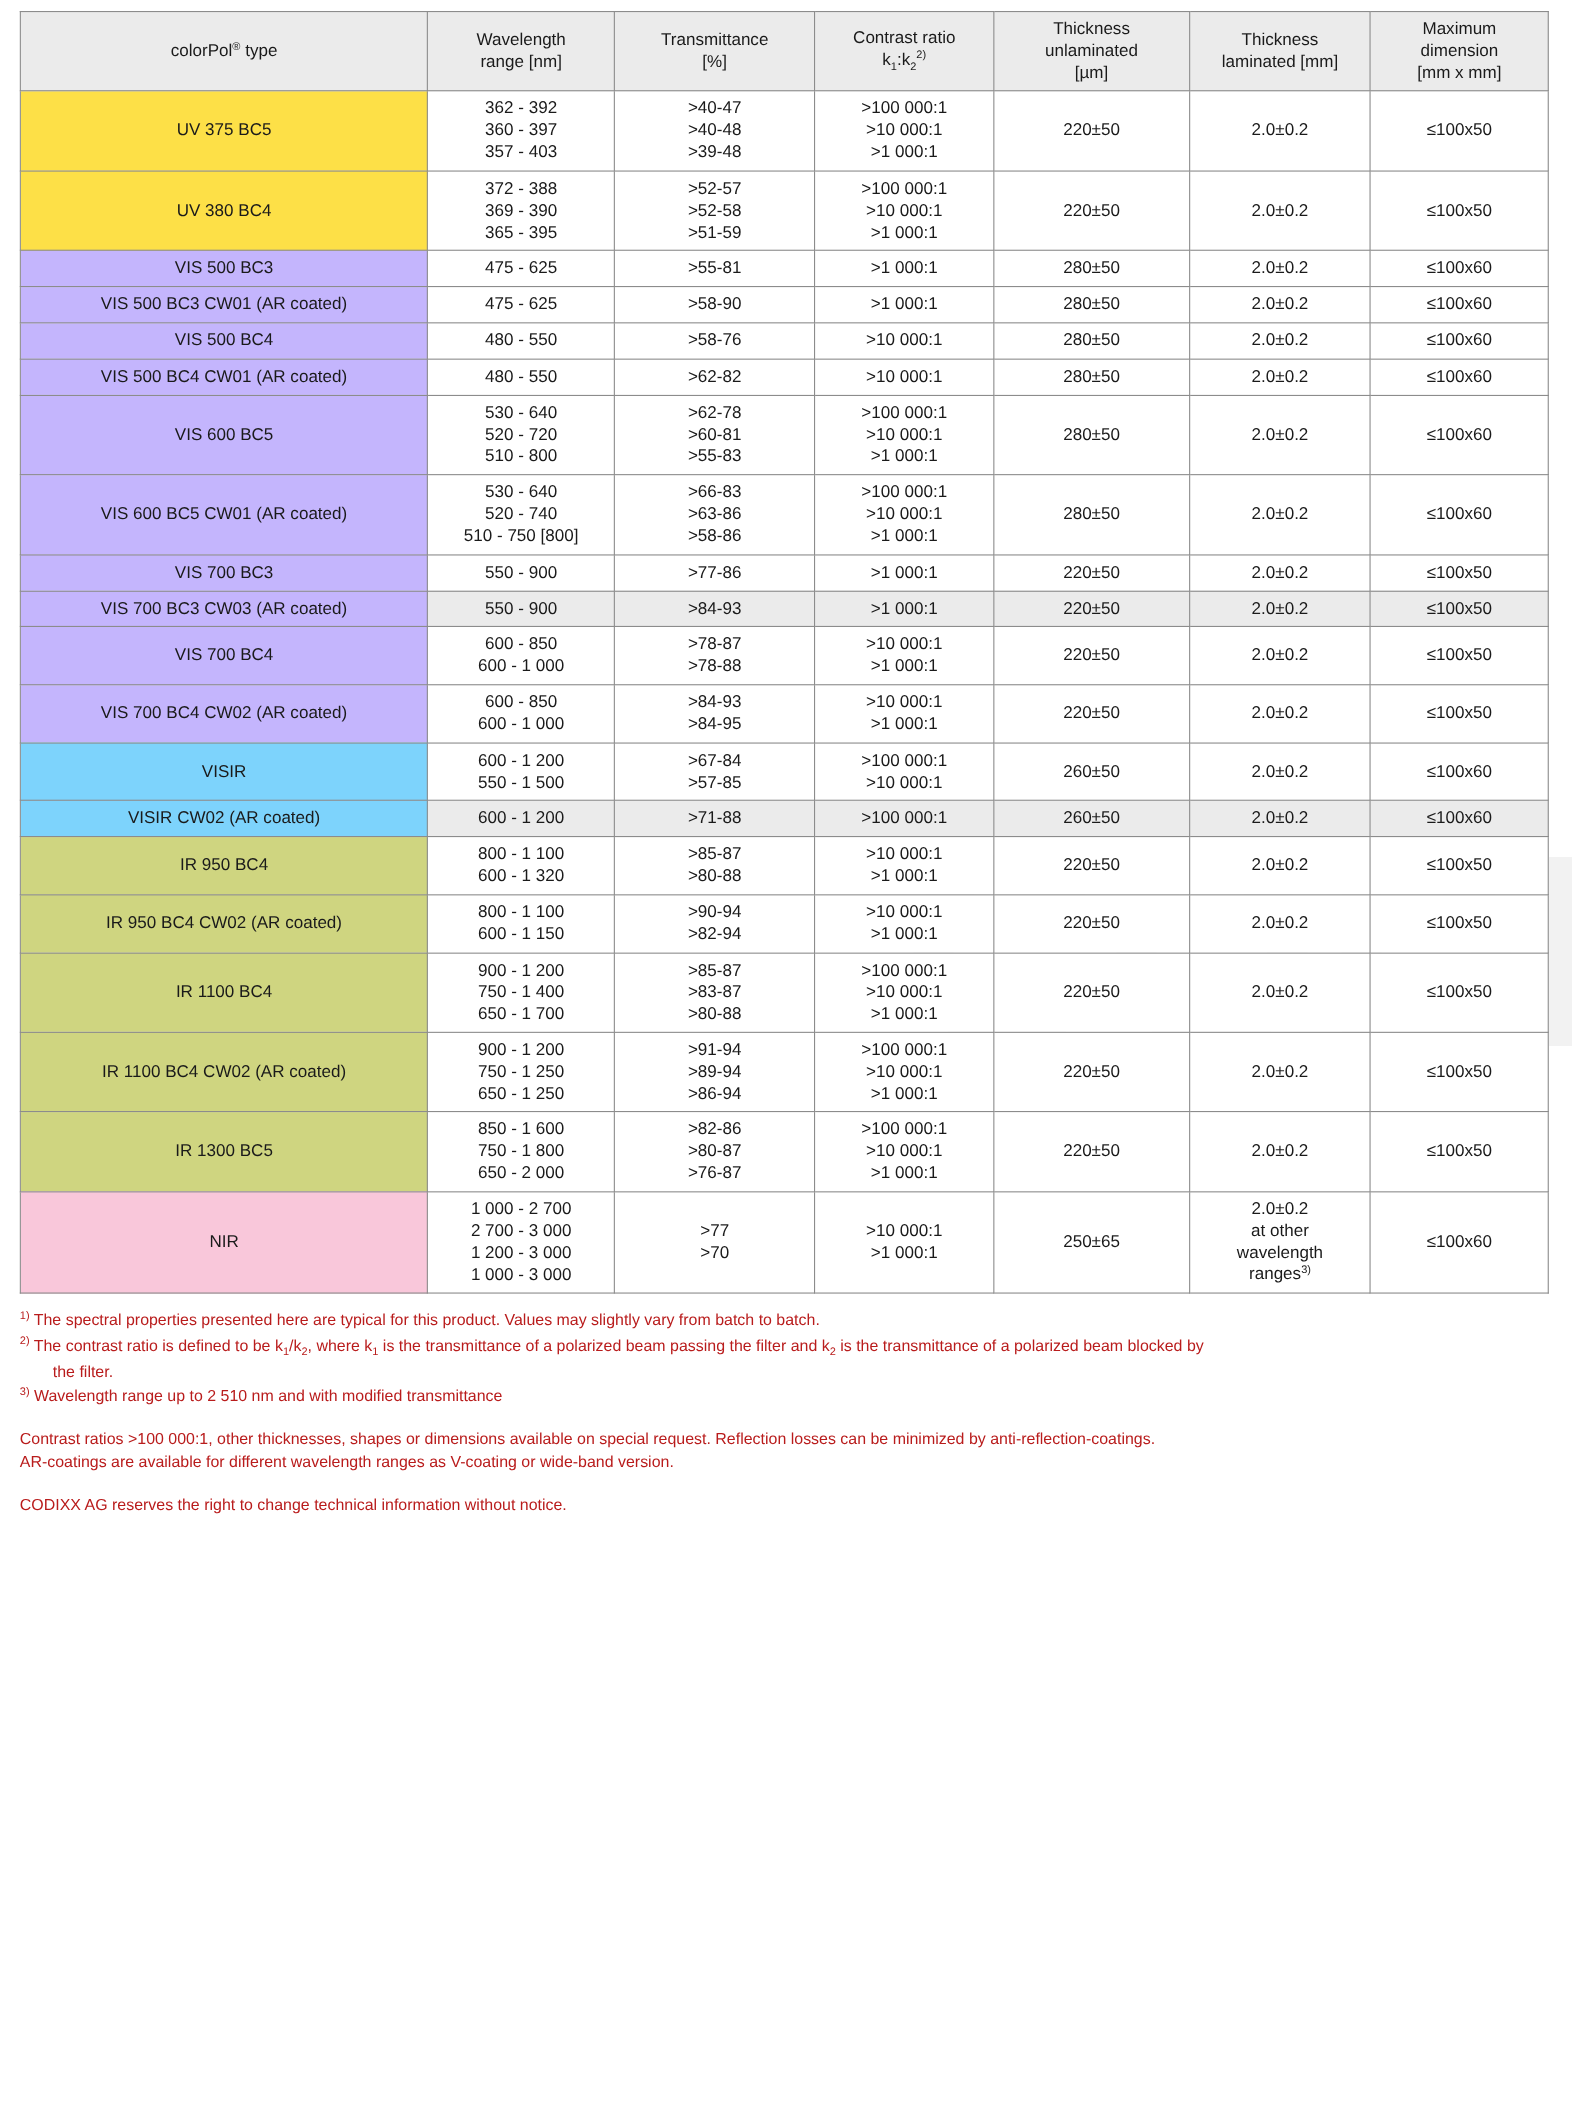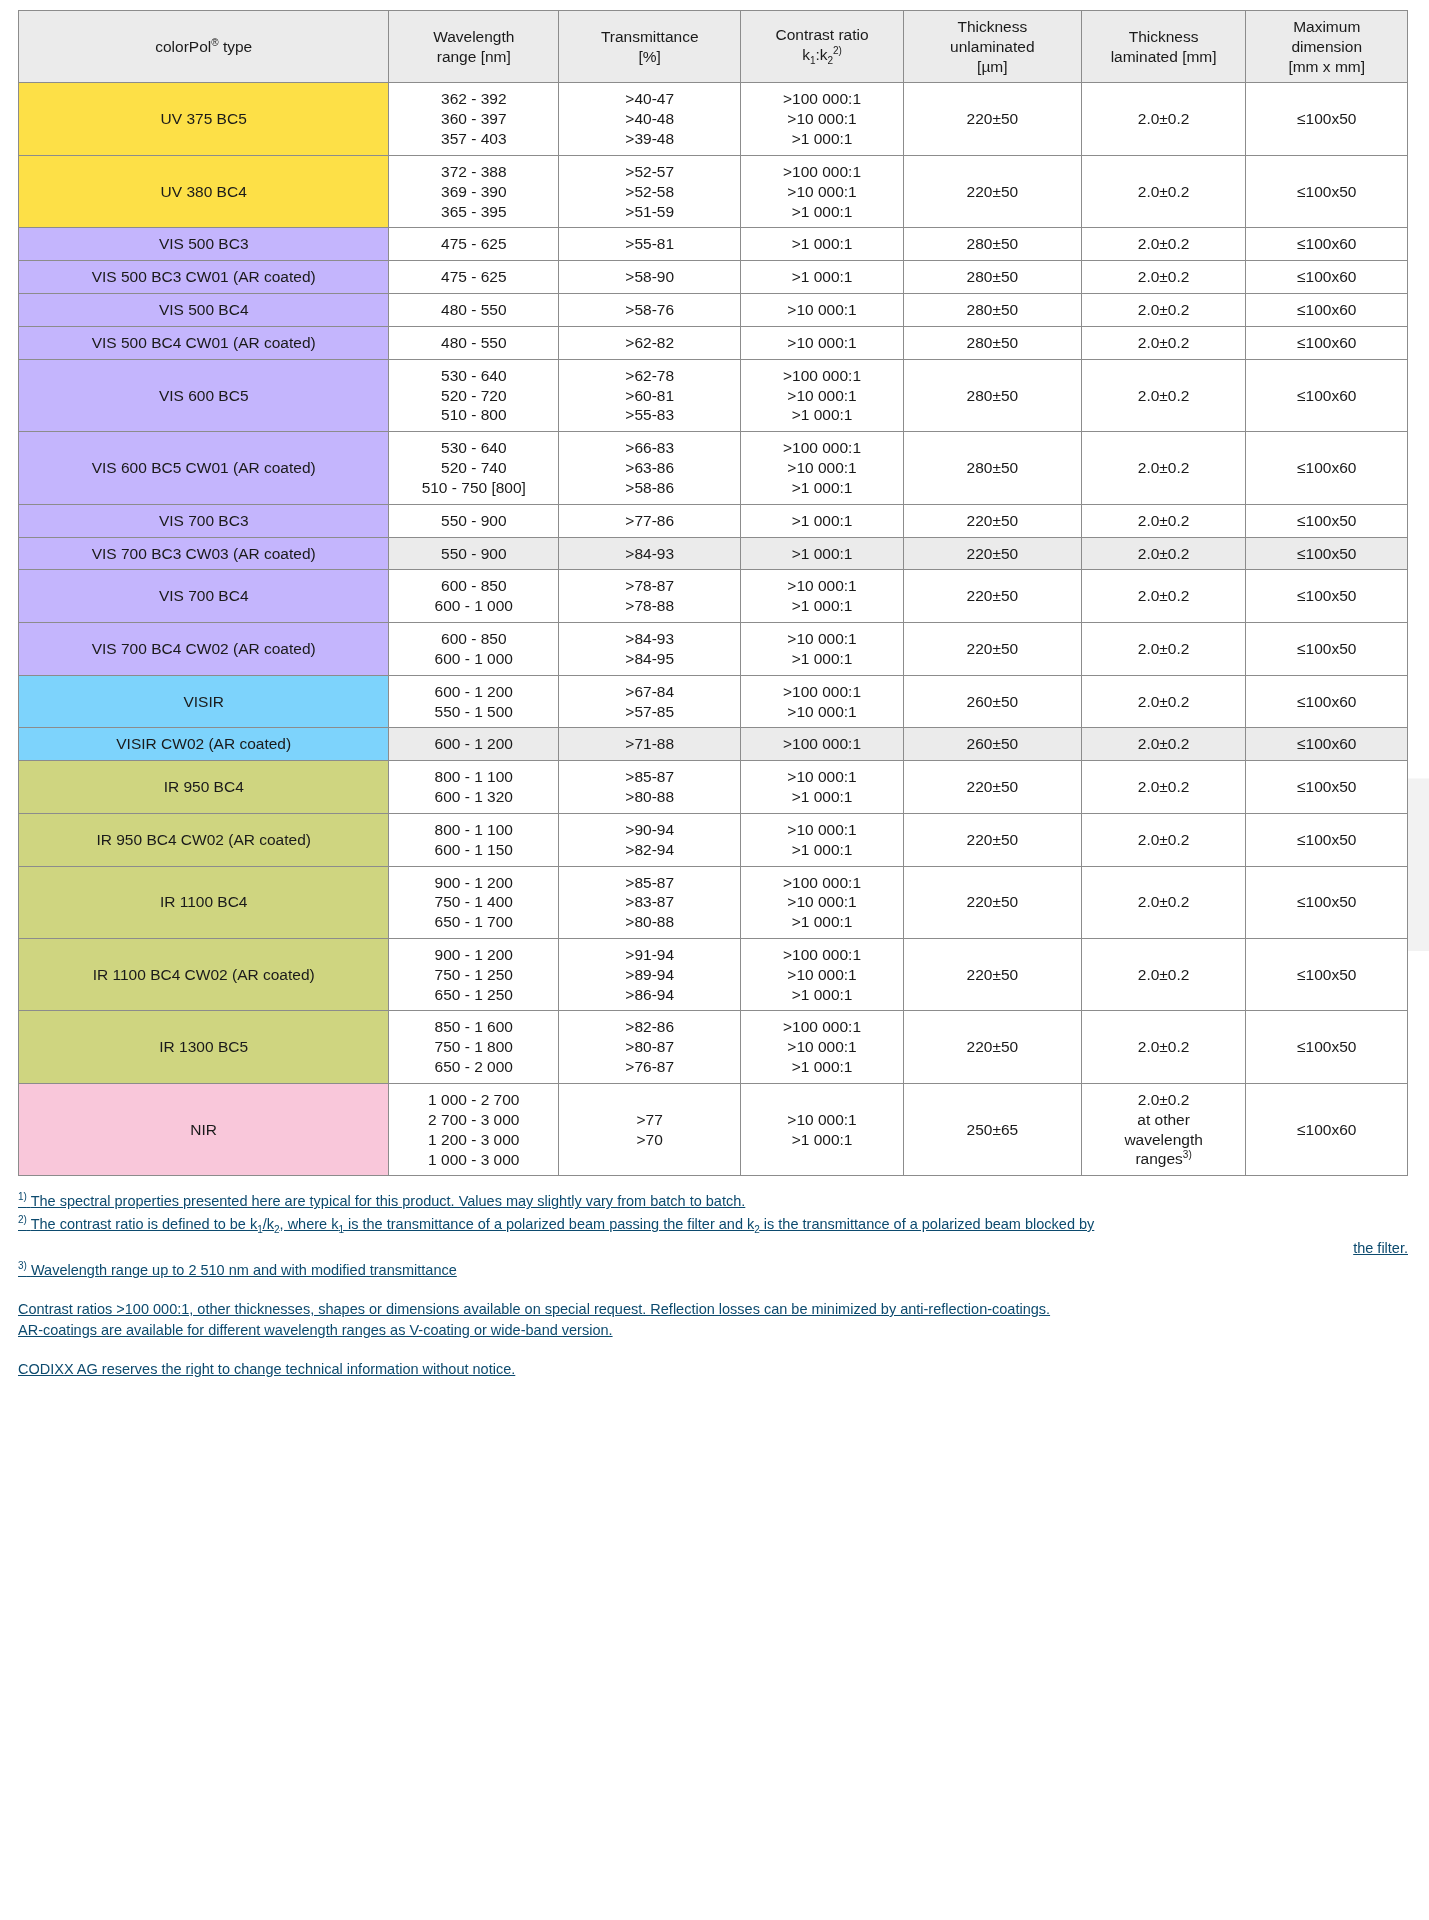--- a/index.html
+++ b/index.html
@@ -80,36 +80,34 @@
   .c-white { background: #ffffff; }
   .c-grey  { background: #ebebeb; }
 
   .notes {
     position: relative;
     z-index: 1;
     margin-top: 14px;
     width: 1390px;
     font-size: 14.5px;
     line-height: 1.42;
-    color: #0c4a6e;
-    text-decoration: underline;
+    color: #b91c1c;
   }
   .notes .note {
     margin-bottom: 1px;
     padding-left: 16px;
     text-indent: -16px;
   }
   .notes .note .marker {
     font-size: 10px;
     vertical-align: super;
   }
   .notes .indent {
     padding-left: 30px;
     text-indent: 0;
-    text-align: right;
   }
   .para {
     margin-top: 18px;
     font-size: 14.5px;
     line-height: 1.45;
   }
   .para2 {
     margin-top: 18px;
     font-size: 14.5px;
   }

